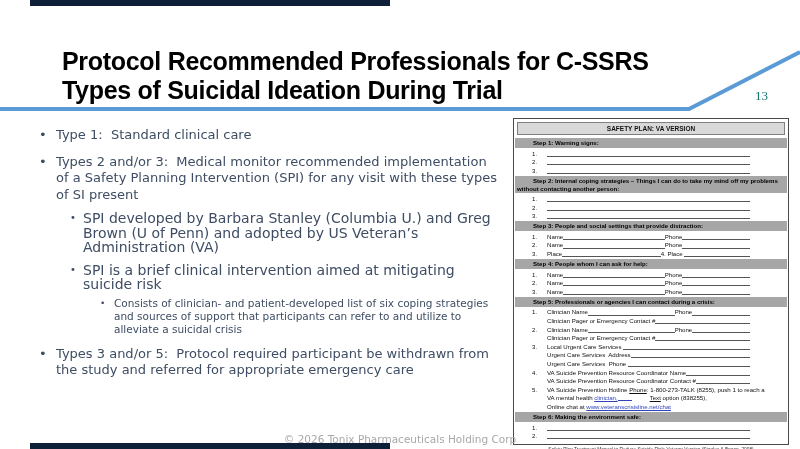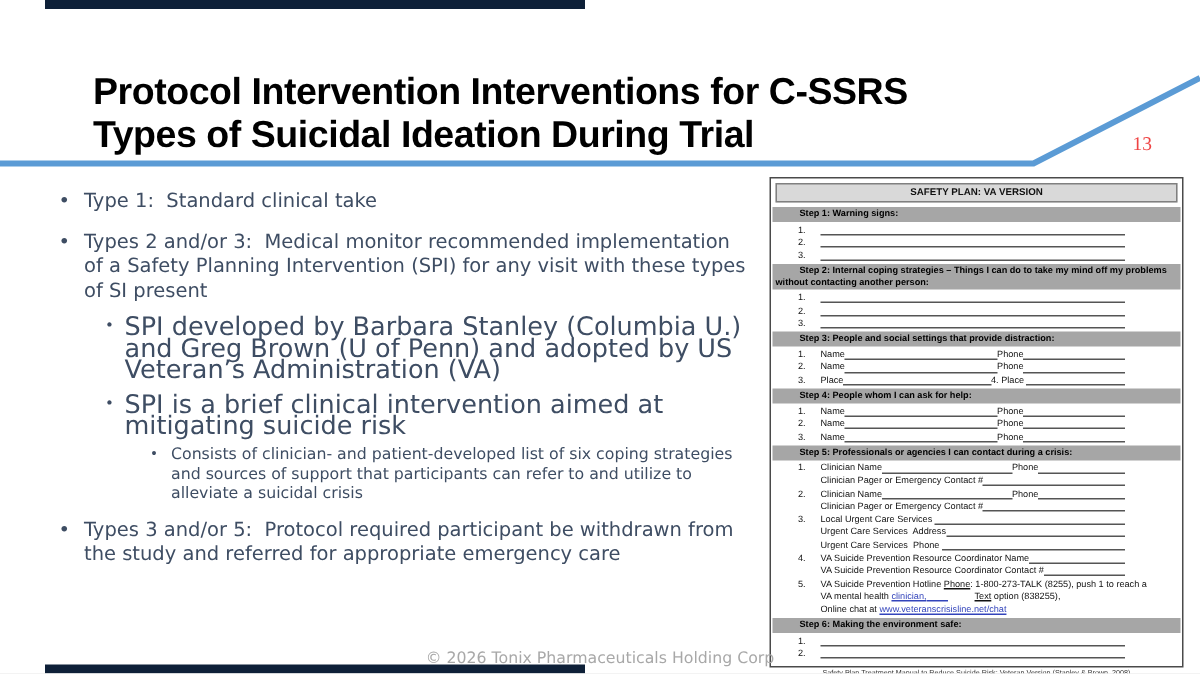--- a/index.html
+++ b/index.html
@@ -7,29 +7,29 @@
          font-family:"DejaVu Sans",sans-serif;}
   
   .bar{position:absolute;left:30px;width:360px;height:6px;background:#0e2038;}
   .bar.top{top:0;}
   .bar.bottom{top:443px;}
   
   .title{position:absolute;left:62px;top:30px;width:690px;color:#000;
          font-family:"Liberation Sans",sans-serif;font-weight:bold;font-size:25px;
          line-height:1.16;white-space:pre-line;letter-spacing:-0.3px;}
   .accent{position:absolute;left:0;top:0;}
-  .pagenum{position:absolute;left:755px;top:88px;font-size:13px;color:#ef4444;
+  .pagenum{position:absolute;left:755px;top:88px;font-size:13px;color:#0f766e;
            font-family:"Liberation Serif",serif;}
   
   .bullets{position:absolute;left:30px;top:127px;width:468px;color:#3e4d63;}
   .b{position:relative;white-space:pre-wrap;box-sizing:border-box;}
   .b::before{content:'\2022';position:absolute;top:0;}
   .b1{font-size:13px;line-height:16.5px;padding-left:26px;margin-top:10px;}
   .b1::before{left:9px;}
-  .b2{font-size:17px;line-height:14.5px;padding-left:53px;margin-top:8px;}
+  .b2{font-size:14px;line-height:14.5px;padding-left:53px;margin-top:8px;}
   .b2::before{left:40px;font-size:10px;}
   .b3{font-size:10.5px;line-height:13px;padding-left:84px;margin-top:5px;}
   .b3::before{left:70px;font-size:9px;}
   .bullets .b:first-child{margin-top:0;}
   
   .formwrap{position:absolute;left:513px;top:118px;width:276px;}
   .form{border:1px solid #4a4a4a;background:#fff;padding-bottom:3px;box-sizing:border-box;}
   .ftitle{margin:3px;border:1px solid #808080;background:#d9d9d9;text-align:center;
           font-weight:bold;font-size:6.5px;line-height:11px;color:#111;
           font-family:"Liberation Sans",sans-serif;}
@@ -52,31 +52,31 @@
   .footer{position:absolute;left:0;right:0;top:433px;text-align:center;
           font-size:10.5px;color:#a8a8a8;}
 </style>
 </head>
 <body>
 
 <div class="slide">
   <div class="bar top"></div>
   <div class="bar bottom"></div>
 
-  <h1 class="title">Protocol Intervention Interventions for C-SSRS
+  <h1 class="title">Protocol Recommended Professionals for C-SSRS
 Types of Suicidal Ideation During Trial</h1>
 
   <svg class="accent" width="800" height="449" viewBox="0 0 800 449">
     <polyline points="0,109 689,109 800,52" fill="none" stroke="#5B9BD5" stroke-width="4"></polyline>
   </svg>
 
   <div class="pagenum">13</div>
 
   <div class="bullets" id="bullet-list">
-      <div class="b b1">Type 1:  Standard clinical take</div>
+      <div class="b b1">Type 1:  Standard clinical care</div>
       <div class="b b1">Types 2 and/or 3:  Medical monitor recommended implementation of a Safety Planning Intervention (SPI) for any visit with these types of SI present</div>
       <div class="b b2">SPI developed by Barbara Stanley (Columbia U.) and Greg Brown (U of Penn) and adopted by US Veteran’s Administration (VA)</div>
       <div class="b b2">SPI is a brief clinical intervention aimed at mitigating suicide risk</div>
       <div class="b b3">Consists of clinician- and patient-developed list of six coping strategies and sources of support that participants can refer to and utilize to alleviate a suicidal crisis</div>
       <div class="b b1">Types 3 and/or 5:  Protocol required participant be withdrawn from the study and referred for appropriate emergency care</div>
     </div>
 
   <div class="formwrap">
     <div class="form">
       <div class="ftitle">SAFETY PLAN: VA VERSION</div>

